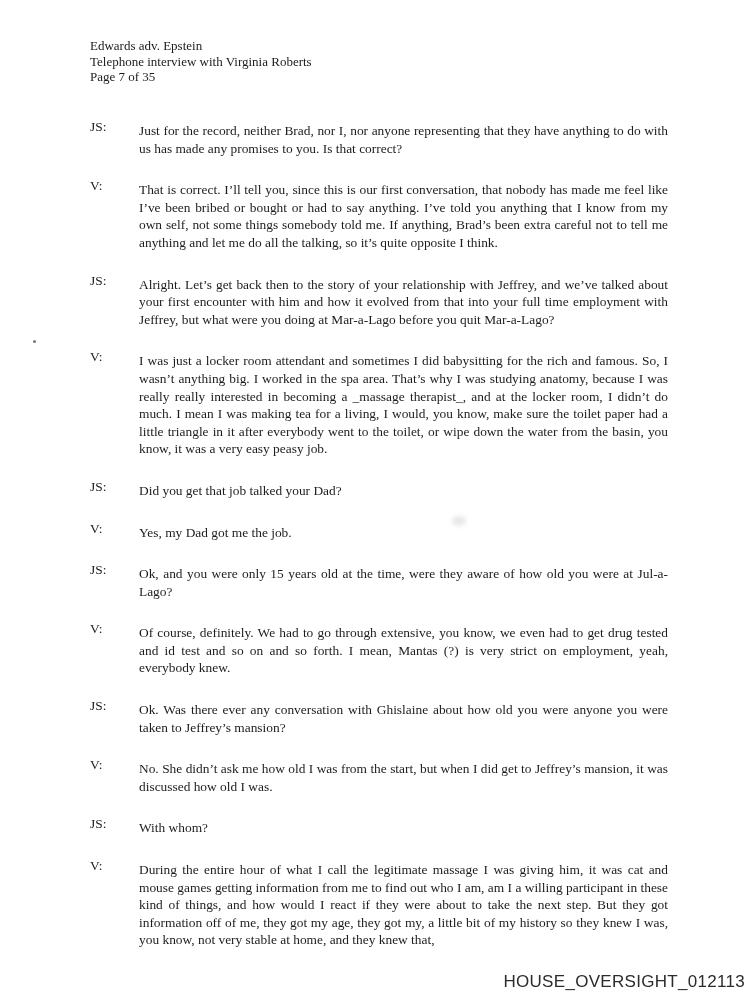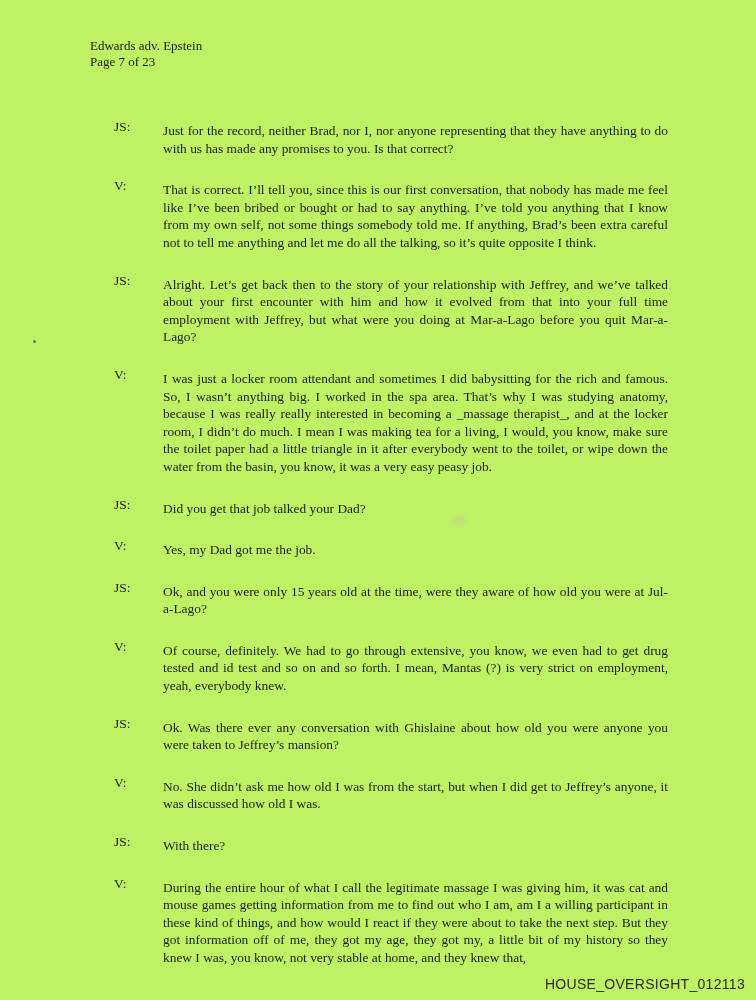--- a/index.html
+++ b/index.html
@@ -4,21 +4,21 @@
 <style>
   html, body {
     margin: 0;
     padding: 0;
     background: #e8e8e8;
   }
   .page {
     position: relative;
     width: 756px;
     height: 1000px;
-    background: #bef264;
+    background: #ffffff;
     overflow: hidden;
     font-family: "Liberation Serif", "DejaVu Serif", serif;
     color: #1c1c1c;
   }
   .doc-header {
     position: absolute;
     left: 90px;
     top: 38px;
     font-size: 13px;
     line-height: 15.5px;
@@ -31,33 +31,32 @@
     font-size: 13.4px;
     line-height: 17.6px;
   }
   .turn {
     display: flex;
     align-items: flex-start;
     margin-bottom: 16px;
   }
   .speaker {
     flex: 0 0 45px;
-    margin-left: 24px;
   }
   .utterance {
     flex: 1 1 auto;
     text-align: justify;
     margin: 4px;
   }
   .doc-footer {
     position: absolute;
     right: 11px;
     bottom: 8px;
     font-family: "Liberation Sans", "DejaVu Sans", sans-serif;
-    font-size: 14px;
+    font-size: 17px;
     color: #2b2b2b;
     letter-spacing: 0.3px;
   }
   .artifact {
     position: absolute;
     border-radius: 50%;
   }
   .artifact-1 {
     left: 33px;
     top: 340px;
@@ -76,21 +75,22 @@
     filter: blur(2px);
   }
 </style>
 </head>
 <body>
 
 <div class="page">
 
   <div class="doc-header">
     <div>Edwards adv. Epstein</div>
-    <div>Page 7 of 23</div>
+    <div>Telephone interview with Virginia Roberts</div>
+    <div>Page 7 of 35</div>
   </div>
 
   <div class="dialogue">
 
     <div class="turn">
       <span class="speaker">JS:</span>
       <p class="utterance">Just for the record, neither Brad, nor I, nor anyone representing that they have anything to do with us has made any promises to you.  Is that correct?</p>
     </div>
 
     <div class="turn">
@@ -128,26 +128,26 @@
       <p class="utterance">Of course, definitely.  We had to go through extensive, you know, we even had to get drug tested and id test and so on and so forth. I mean, Mantas (?) is very strict on employment, yeah, everybody knew.</p>
     </div>
 
     <div class="turn">
       <span class="speaker">JS:</span>
       <p class="utterance">Ok.  Was there ever any conversation with Ghislaine about how old you were anyone you were taken to Jeffrey’s mansion?</p>
     </div>
 
     <div class="turn">
       <span class="speaker">V:</span>
-      <p class="utterance">No.  She didn’t ask me how old I was from the start, but when I did get to Jeffrey’s anyone, it was discussed how old I was.</p>
+      <p class="utterance">No.  She didn’t ask me how old I was from the start, but when I did get to Jeffrey’s mansion, it was discussed how old I was.</p>
     </div>
 
     <div class="turn">
       <span class="speaker">JS:</span>
-      <p class="utterance">With there?</p>
+      <p class="utterance">With whom?</p>
     </div>
 
     <div class="turn">
       <span class="speaker">V:</span>
       <p class="utterance">During the entire hour of what I call the legitimate massage I was giving him, it was cat and mouse games getting information from me to find out who I am, am I a willing participant in these kind of things, and how would I react if they were about to take the next step.  But they got information off of me, they got my age, they got my, a little bit of my history so they knew I was, you know, not very stable at home, and they knew that,</p>
     </div>
 
   </div>
 
   <div class="artifact artifact-1"></div>

